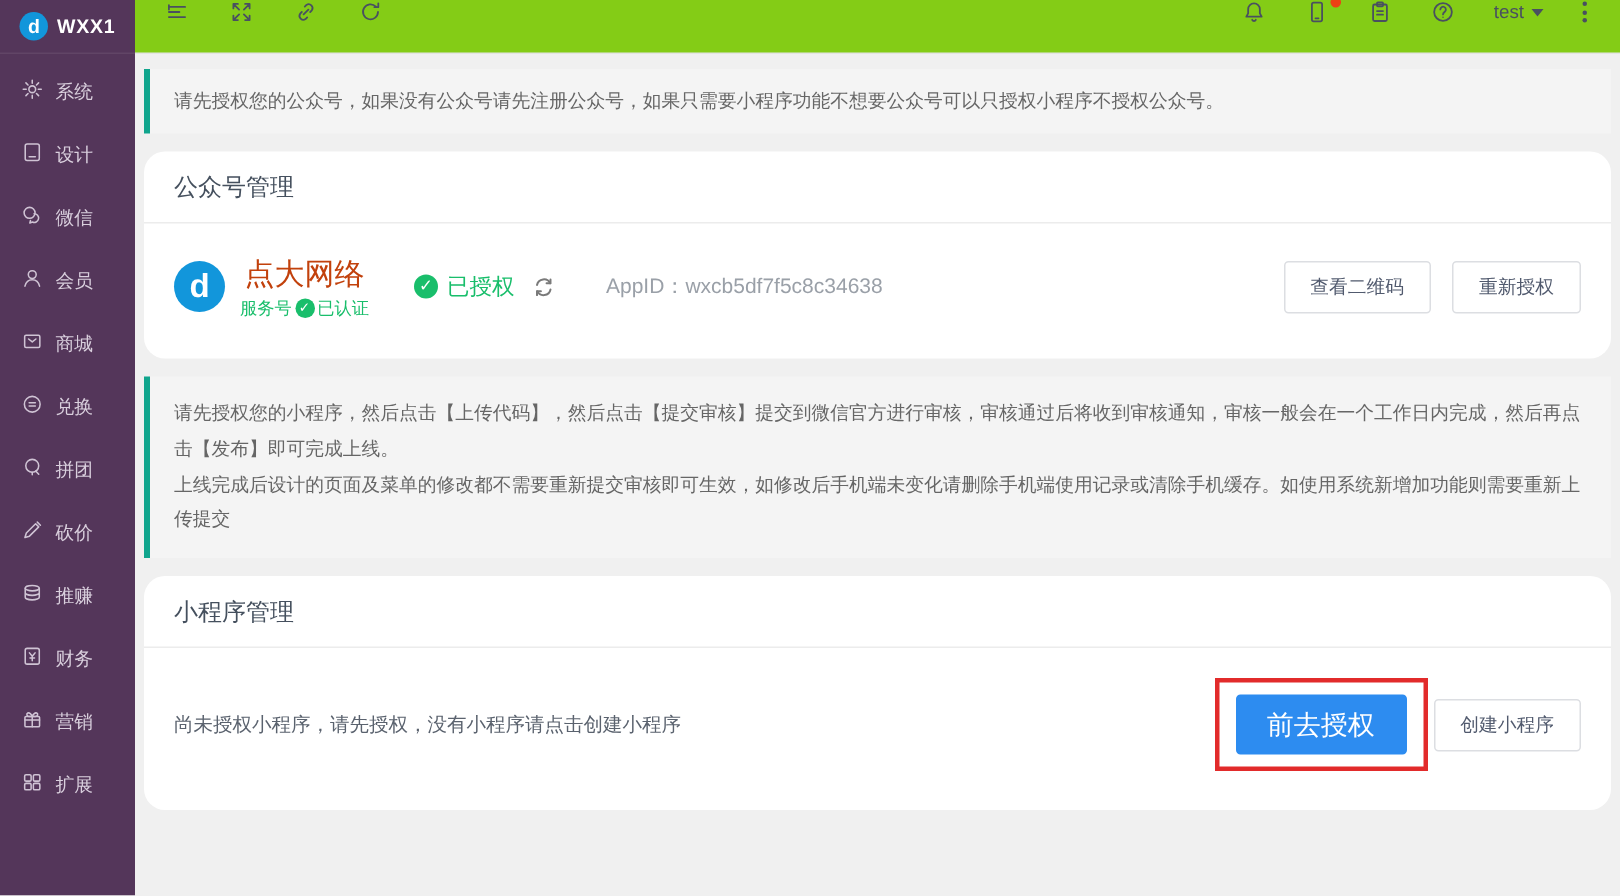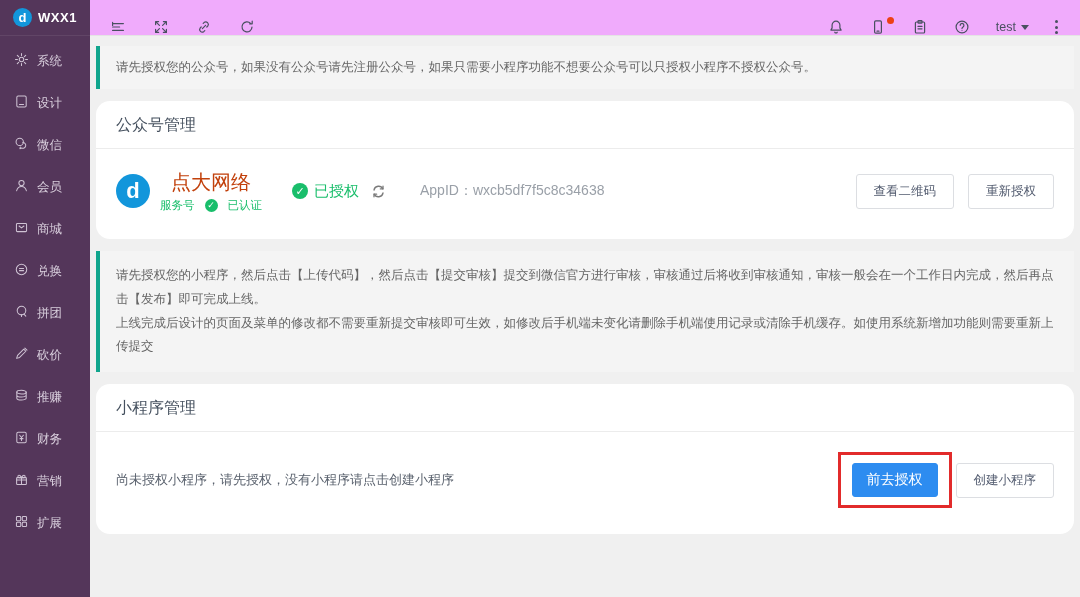--- a/index.html
+++ b/index.html
@@ -12,21 +12,21 @@
   .logo-row { height:36px; display:flex; align-items:center; justify-content:center; gap:6px; border-bottom:1px solid rgba(255,255,255,0.08); }
   .logo-badge { width:19px; height:19px; border-radius:50%; background:#1296db; color:#fff; display:flex; align-items:center; justify-content:center; font-weight:bold; font-size:13px; line-height:1; }
   .logo-text { color:#ffffff; font-weight:bold; font-size:13px; letter-spacing:0.5px; }
   .side-menu { padding-top:4px; }
   .side-item { height:42px; display:flex; align-items:center; padding-left:14px; gap:8px; color:#d9cfdd; cursor:pointer; }
   .side-item svg { width:15px; height:15px; stroke:#cfc3d4; stroke-width:1.1; fill:none; stroke-linecap:round; stroke-linejoin:round; }
   .slabel { font-size:12.5px; }
 
   
   .main { flex:1; display:flex; flex-direction:column; min-width:0; }
-  .toolbar { height:36px; background:#f0abfc; border-bottom:1px solid #e4e4e4; display:flex; align-items:flex-end; padding:0 22px 0 20px; flex:0 0 36px; }
+  .toolbar { height:36px; background:#84cc16; border-bottom:1px solid #e4e4e4; display:flex; align-items:flex-start; padding:0 22px 0 20px; flex:0 0 36px; }
   .toolbar svg { width:16px; height:16px; stroke:#495060; stroke-width:1.2; fill:none; stroke-linecap:round; stroke-linejoin:round; }
   .tool-btn { margin-right:27px; display:flex; align-items:center; cursor:pointer; position:relative; }
   .tool-right { margin-left:auto; display:flex; align-items:center; }
   .tool-right .tool-btn { margin-right:0; margin-left:26px; }
   .red-dot { position:absolute; top:-2px; right:-8px; width:7px; height:7px; border-radius:50%; background:#ed4014; }
   .user-box { display:flex; align-items:center; gap:5px; margin-left:26px; cursor:pointer; color:#495060; font-size:12.5px; }
   .caret { width:0; height:0; border-left:4px solid transparent; border-right:4px solid transparent; border-top:5px solid #495060; }
   .kebab { display:flex; flex-direction:column; gap:2.5px; margin-left:26px; cursor:pointer; }
   .kebab i { width:3px; height:3px; border-radius:50%; background:#495060; }
 
@@ -35,30 +35,30 @@
   .notice { background:#f4f4f4; border-left:4px solid #10a58d; padding:13px 16px; color:#666; font-size:12.5px; line-height:1.9;font-family:Liberation Serif, serif; }
   .notice.single { line-height:1.2; padding:14px 16px; }
 
   .card { background:#fff; margin-top:12px; border-radius:14px; }
   .card-head { padding:14px 20px 12px; font-size:16px; color:#45505e; border-bottom:1px solid #ececec; }
 
   .account-row { display:flex; align-items:center; padding:20px 20px 26px; }
   .acct-logo { width:34px; height:34px; border-radius:50%; background:#1296db; color:#fff; display:flex; align-items:center; justify-content:center; font-weight:bold; font-size:22px; line-height:1; }
   .acct-meta { margin-left:10px; }
   .acct-name { font-size:20px; color:#c2410c;text-align:center; }
-  .acct-sub { margin-top:2px; font-size:11.5px; color:#19be6b; display:flex; align-items:center; gap:10px; }
+  .acct-sub { margin-top:2px; font-size:11.5px; color:#19be6b; display:flex; align-items:center; gap:2px; }
   .chk { display:inline-flex; width:13px; height:13px; border-radius:50%; background:#19be6b; color:#fff; align-items:center; justify-content:center; font-size:9px; line-height:1; }
   .chk.big { width:16px; height:16px; font-size:11px; }
   .auth-status { margin-left:30px; display:flex; align-items:center; gap:6px; color:#19be6b; font-size:15px; }
   .refresh-mini { margin-left:12px; display:flex; }
   .refresh-mini svg { width:15px; height:15px; stroke:#7a7a7a; stroke-width:1.4; fill:none; stroke-linecap:round; stroke-linejoin:round; }
   .appid { margin-left:34px; font-size:14px; color:#9aa0a8; }
   .row-actions { margin-left:auto; display:flex; gap:14px;justify-content:flex-end; }
   .btn { background:#fff; border:1px solid #dcdee2; border-radius:3px; padding:8px 17px; font-size:12.5px; color:#515a6e; cursor:pointer; font-family:inherit; }
-  .btn-primary { background:#2d8cf0; border:1px solid #2d8cf0; color:#fff; border-radius:3px; padding:7px 14px; font-size:14px; cursor:pointer; font-family:inherit; }
+  .btn-primary { background:#2d8cf0; border:1px solid #2d8cf0; color:#fff; border-radius:3px; padding:7px 20px; font-size:18px; cursor:pointer; font-family:inherit; }
   .highlight-box { border:3px solid #e22b2b; padding:8px 11px; display:inline-flex; }
 
   .mini-row { display:flex; align-items:center; padding:20px 20px 26px; }
   .mini-hint { font-size:13px; color:#5a626e; }
   .mini-actions { margin-left:auto; display:flex; align-items:center; gap:4px; }
 </style>
 </head>
 <body>
 
 <div class="layout">

